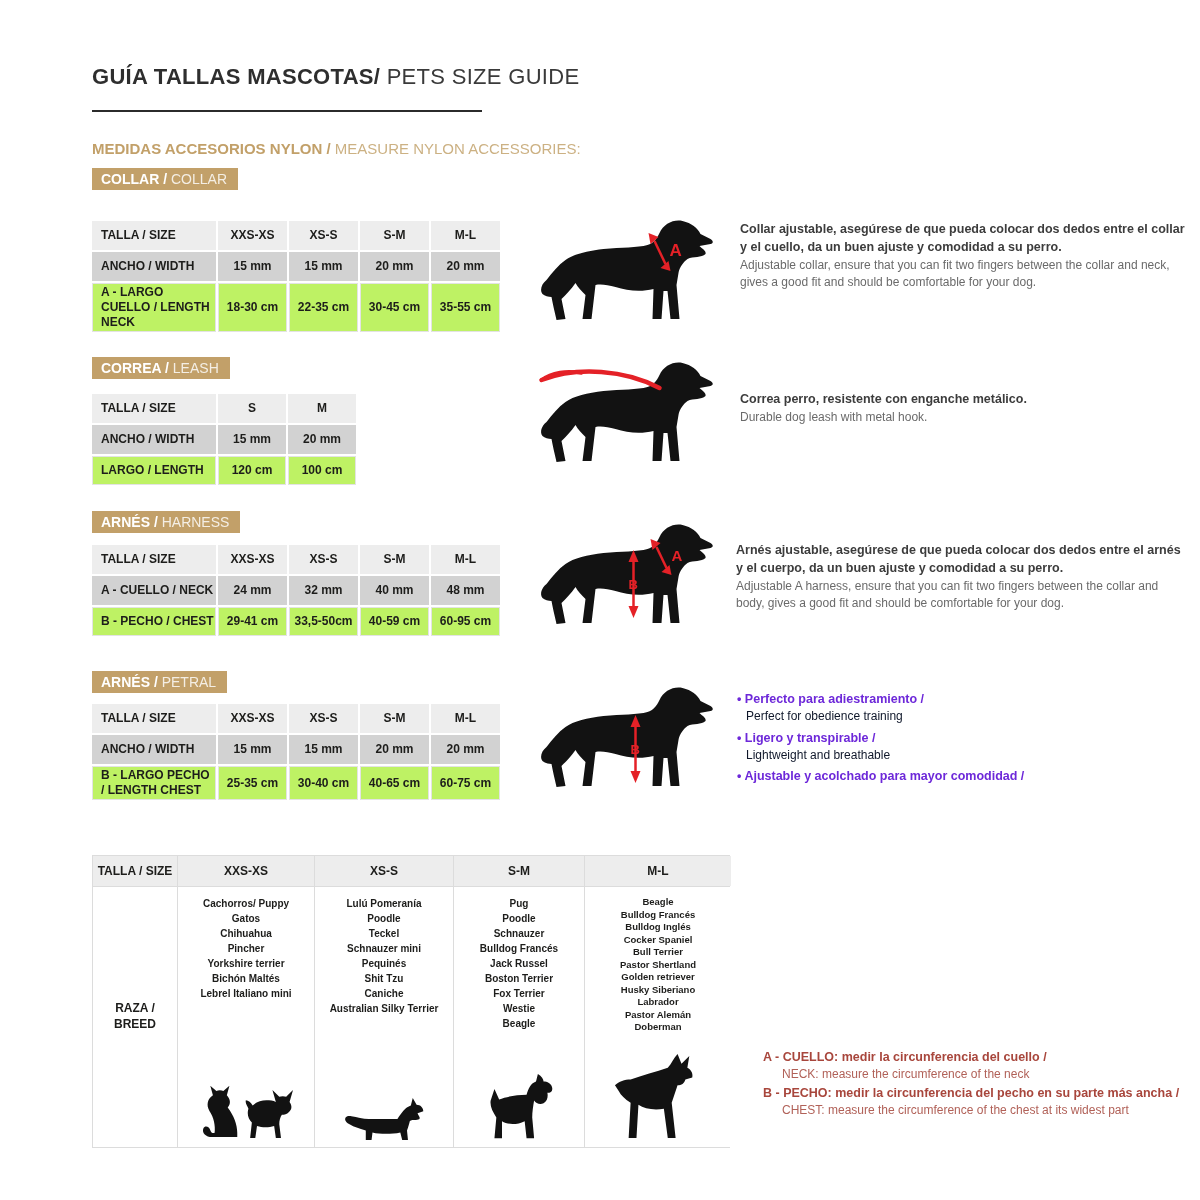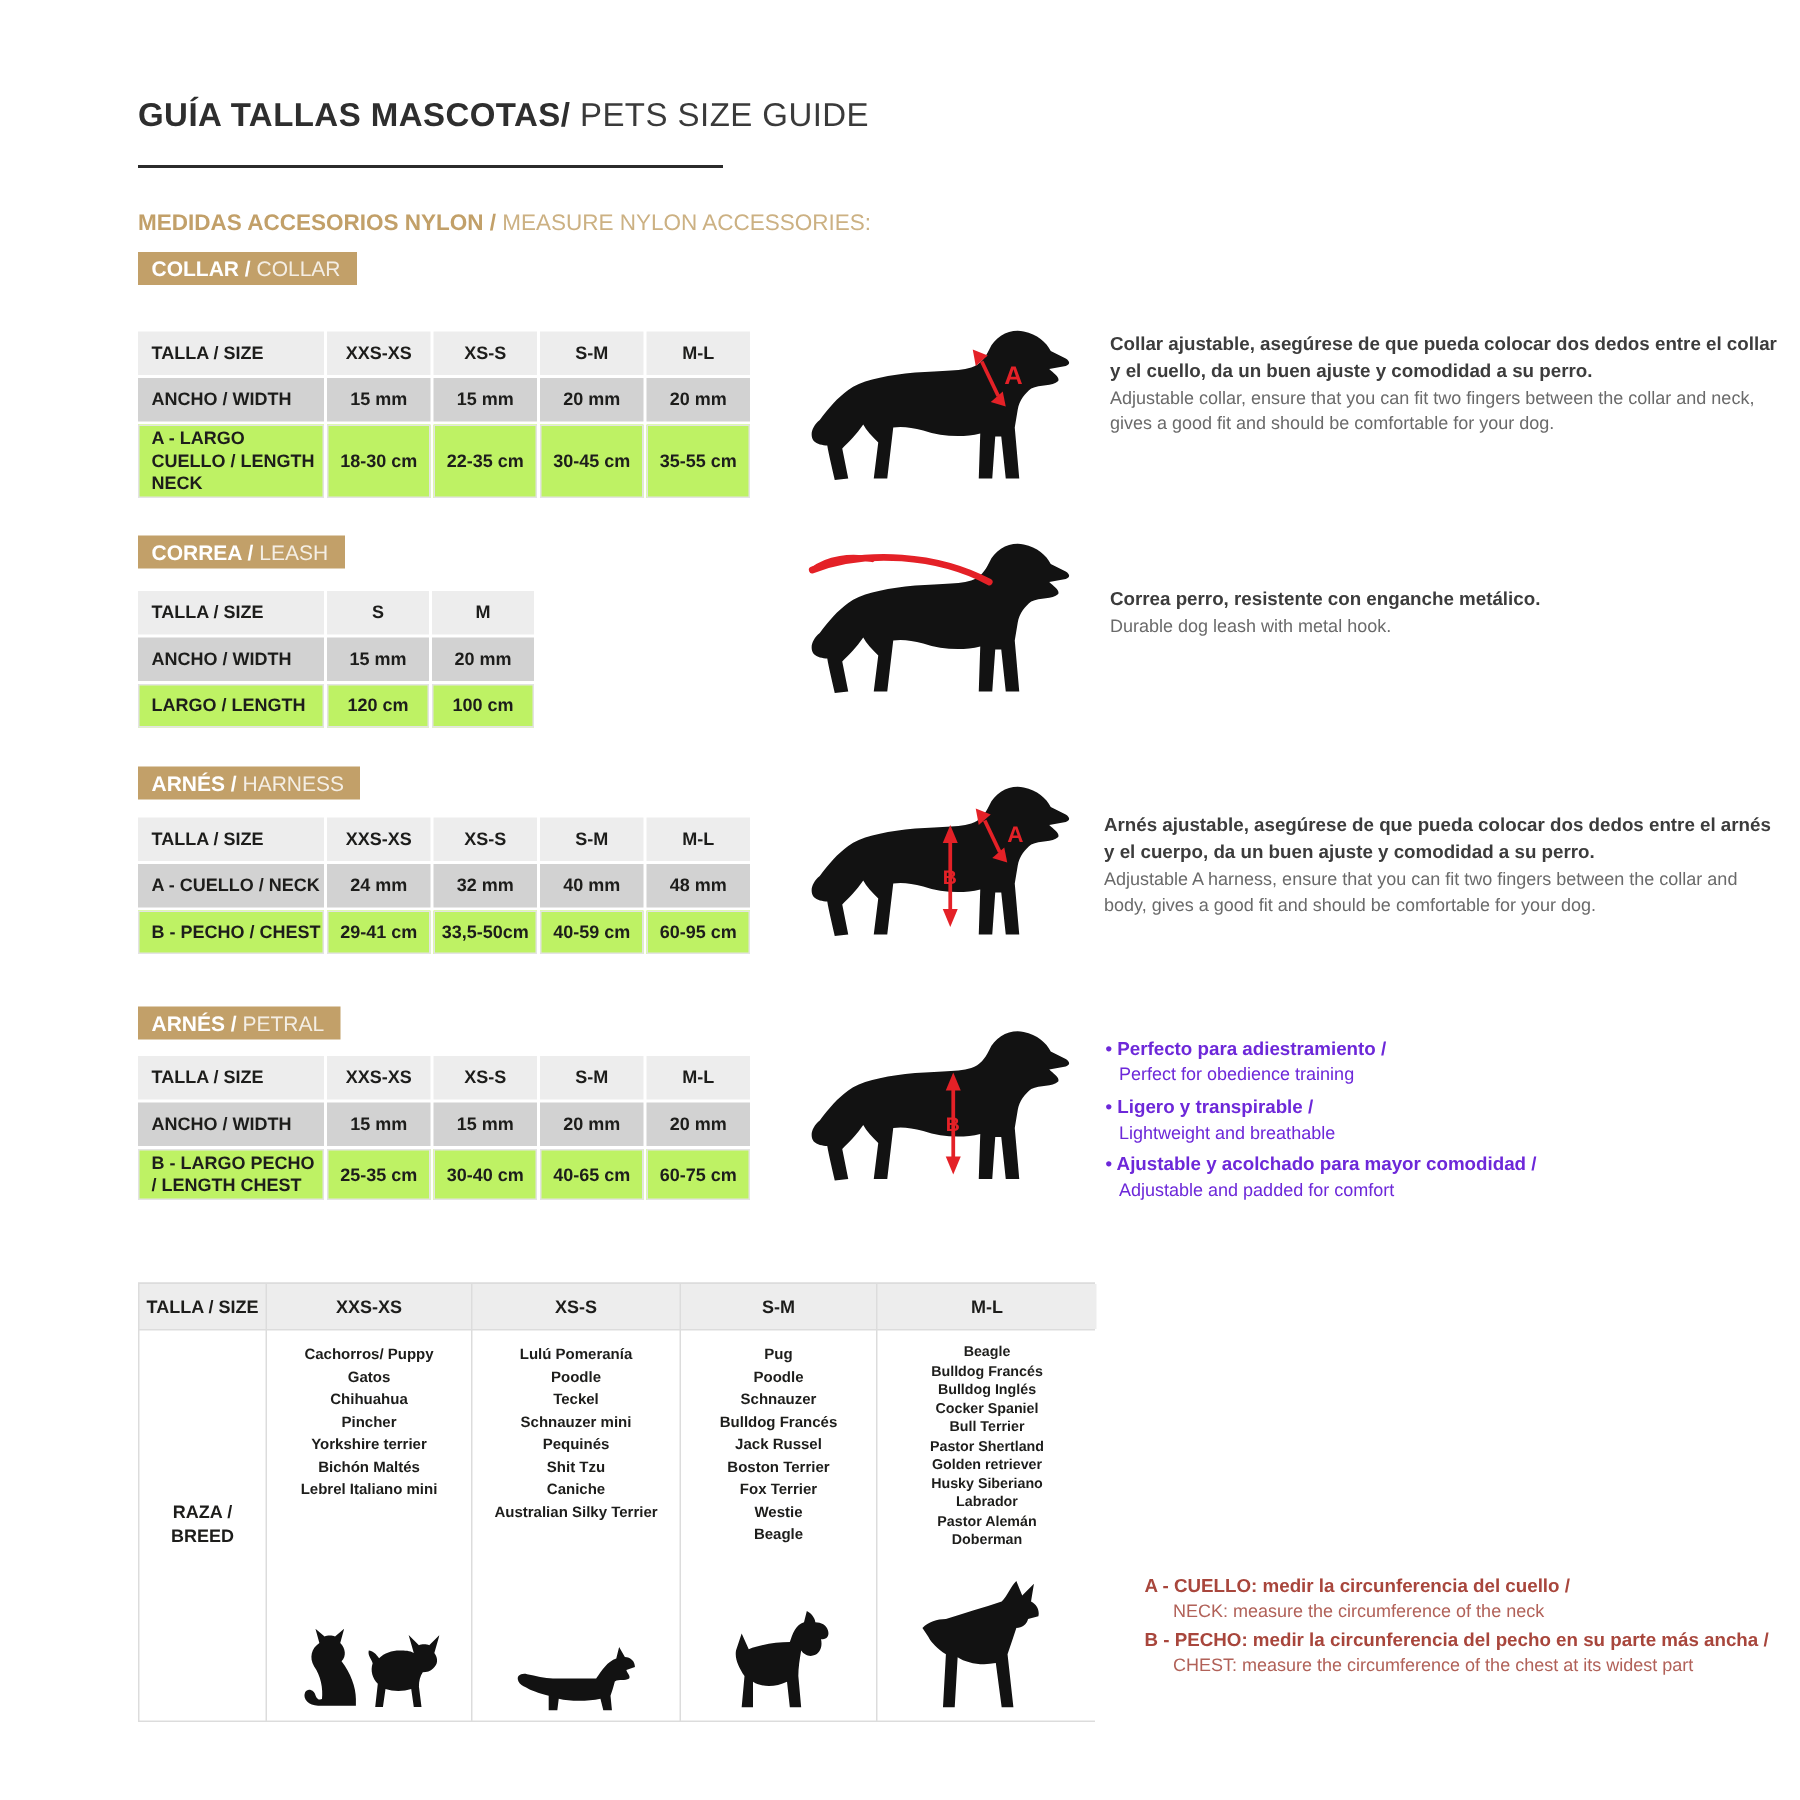--- a/index.html
+++ b/index.html
@@ -41,21 +41,21 @@
   
   .desc{position:absolute;width:448px;font-size:12.5px;line-height:1.42;}
   .desc .es{font-weight:700;color:#3c3c3c;}
   .desc .en{font-weight:400;color:#6a6a6a;font-size:12px;}
 
   
   .bullets{position:absolute;width:448px;font-size:12.5px;line-height:1.45;}
   .bullets .item{margin-bottom:3px;}
   .bullets .es{font-weight:700;color:#6d28d9;}
   .bullets .es:before{content:"• ";}
-  .bullets .en{font-weight:400;color:#6d28d9;font-size:12px;padding-left:9px;}
+  .bullets .en{font-weight:400;color:#0f172a;font-size:12px;padding-left:9px;}
 
   
   .breed-table{position:absolute;left:92px;top:855px;width:636px;
                display:grid;grid-template-columns:84px 136px 138px 130px 146px;
                grid-template-rows:30px 260px;gap:1px;background:#dcdcdc;border:1px solid #dcdcdc;}
   .bt-cell{background:#fff;display:flex;align-items:center;justify-content:center;
            font-size:12px;font-weight:700;text-align:center;}
   .bt-head{background:#ededed;}
   .bt-col{flex-direction:column;justify-content:flex-start;padding-top:9px;align-items:center;}
   .bt-col .breeds{font-size:10px;font-weight:700;line-height:15px;}
@@ -270,21 +270,20 @@
         <div class="item">
           <div class="es">Perfecto para adiestramiento /</div>
           <div class="en">Perfect for obedience training</div>
         </div>
         <div class="item">
           <div class="es">Ligero y transpirable /</div>
           <div class="en">Lightweight and breathable</div>
         </div>
         <div class="item">
           <div class="es">Ajustable y acolchado para mayor comodidad /</div>
-          <div class="en">Adjustable and padded for comfort</div>
         </div>
       </div>
   </div>
 
   <div class="breed-table">
       <div class="bt-cell bt-head">TALLA / SIZE</div>
       <div class="bt-cell bt-head">XXS-XS</div>
       <div class="bt-cell bt-head">XS-S</div>
       <div class="bt-cell bt-head">S-M</div>
       <div class="bt-cell bt-head">M-L</div>

